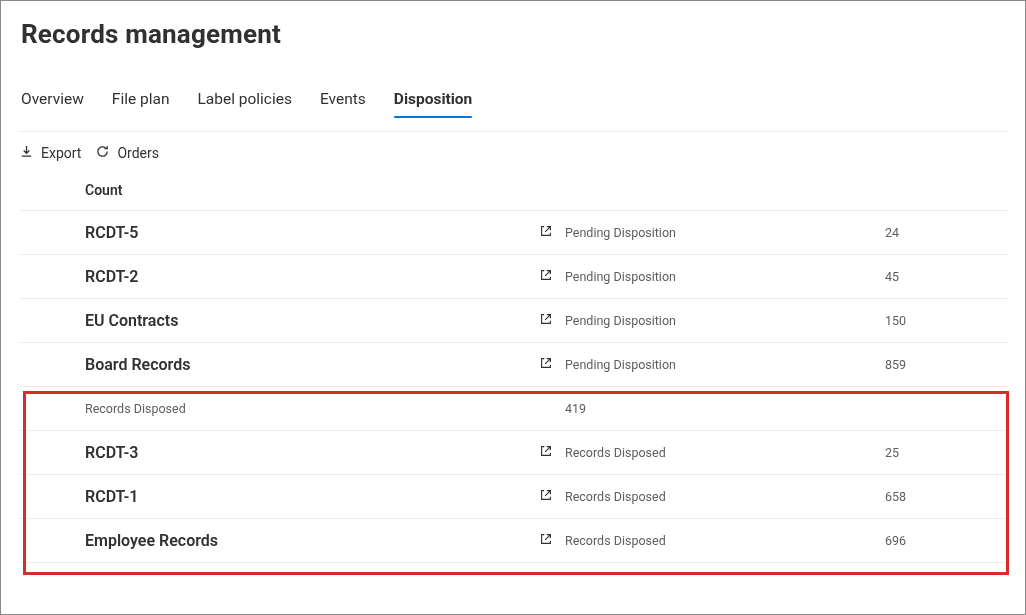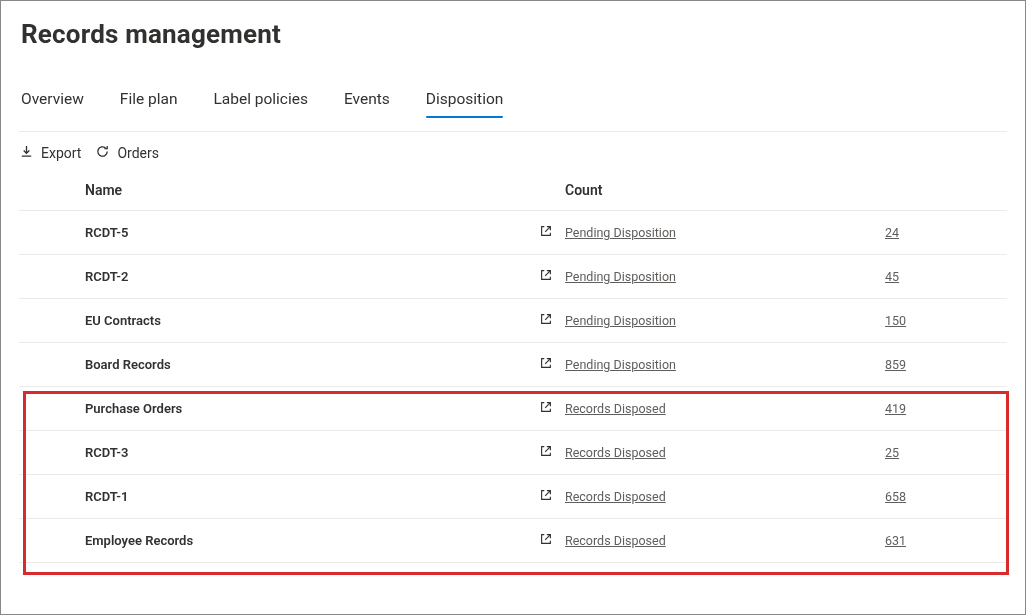--- a/index.html
+++ b/index.html
@@ -19,34 +19,34 @@
   h1.page-title {
     font-size: 26px;
     font-weight: 700;
     margin: 0 0 35px 2px;
     letter-spacing: .2px;
   }
 
   
   .tabs {
     display: flex;
-    gap: 36px;
+    gap: 28px;
     border-bottom: 1px solid transparent;
     padding-left: 2px;
     margin-bottom: 0;
   }
   .tab {
     font-size: 15.5px;
     color: #323130;
     padding: 6px 0 10px 0;
     cursor: pointer;
     position: relative;
   }
   .tab.active {
-    font-weight: 400;
+    font-weight: 700;
   }
   .tab.active::after {
     content: "";
     position: absolute;
     left: 0; right: 0; bottom: 0;
     height: 2.5px;
     background: #0078d4;
     border-radius: 1px;
   }
 
@@ -95,31 +95,30 @@
     border-bottom: 1px solid #edebe9;
     height: 44px;
   }
   .gname-cell {
     display: flex;
     align-items: center;
     justify-content: space-between;
     padding-right: 12px;
   }
   .gname-text {
-    font-size: 13px;
+    font-size: 16px;
     font-weight: 600;
     color: #323130;
   }
   .open-icon svg {
     width: 14px; height: 14px; stroke: #323130; fill: none; stroke-width: 1.3;
   }
   .gtype-text, .gcount-text {
     font-size: 12.5px;
     color: #605e5c;
-    text-decoration: underline;
   }
 
   .highlight-box {
     position: absolute;
     border: 3px solid #d92b2b;
     pointer-events: none;
     left: 22px;
     width: 986px;
     top: 390px;
     height: 184px;
@@ -159,21 +158,20 @@
             <path d="M13 8a5 5 0 1 1-1.8-3.85M13 2v3h-3"></path>
           </svg>
       </span>
       <span>Orders</span>
     </div>
   </div>
 
   <div class="grid">
     <div class="ghead">
       <div></div>
-      <div class="hname">Name</div>
       <div class="hcount">Count</div>
     </div>
 
     <div class="grow">
       <div></div>
       <div class="gname-cell">
         <span class="gname-text">RCDT-5</span>
         <span class="open-icon">
           <svg viewBox="0 0 16 16">
               <path d="M6 3H3v10h10v-3M9 3h4v4M13 3L7 9"></path>
@@ -221,28 +219,20 @@
               <path d="M6 3H3v10h10v-3M9 3h4v4M13 3L7 9"></path>
             </svg>
         </span>
       </div>
       <div class="gtype-text">Pending Disposition</div>
       <div class="gcount-text">859</div>
     </div>
 
     <div class="grow">
       <div></div>
-      <div class="gname-cell">
-        <span class="gname-text">Purchase Orders</span>
-        <span class="open-icon">
-          <svg viewBox="0 0 16 16">
-              <path d="M6 3H3v10h10v-3M9 3h4v4M13 3L7 9"></path>
-            </svg>
-        </span>
-      </div>
       <div class="gtype-text">Records Disposed</div>
       <div class="gcount-text">419</div>
     </div>
 
     <div class="grow">
       <div></div>
       <div class="gname-cell">
         <span class="gname-text">RCDT-3</span>
         <span class="open-icon">
           <svg viewBox="0 0 16 16">
@@ -272,20 +262,20 @@
       <div></div>
       <div class="gname-cell">
         <span class="gname-text">Employee Records</span>
         <span class="open-icon">
           <svg viewBox="0 0 16 16">
               <path d="M6 3H3v10h10v-3M9 3h4v4M13 3L7 9"></path>
             </svg>
         </span>
       </div>
       <div class="gtype-text">Records Disposed</div>
-      <div class="gcount-text">631</div>
+      <div class="gcount-text">696</div>
     </div>
 
   </div>
 
   <div class="highlight-box"></div>
 
 </div>
 
 </body></html>

